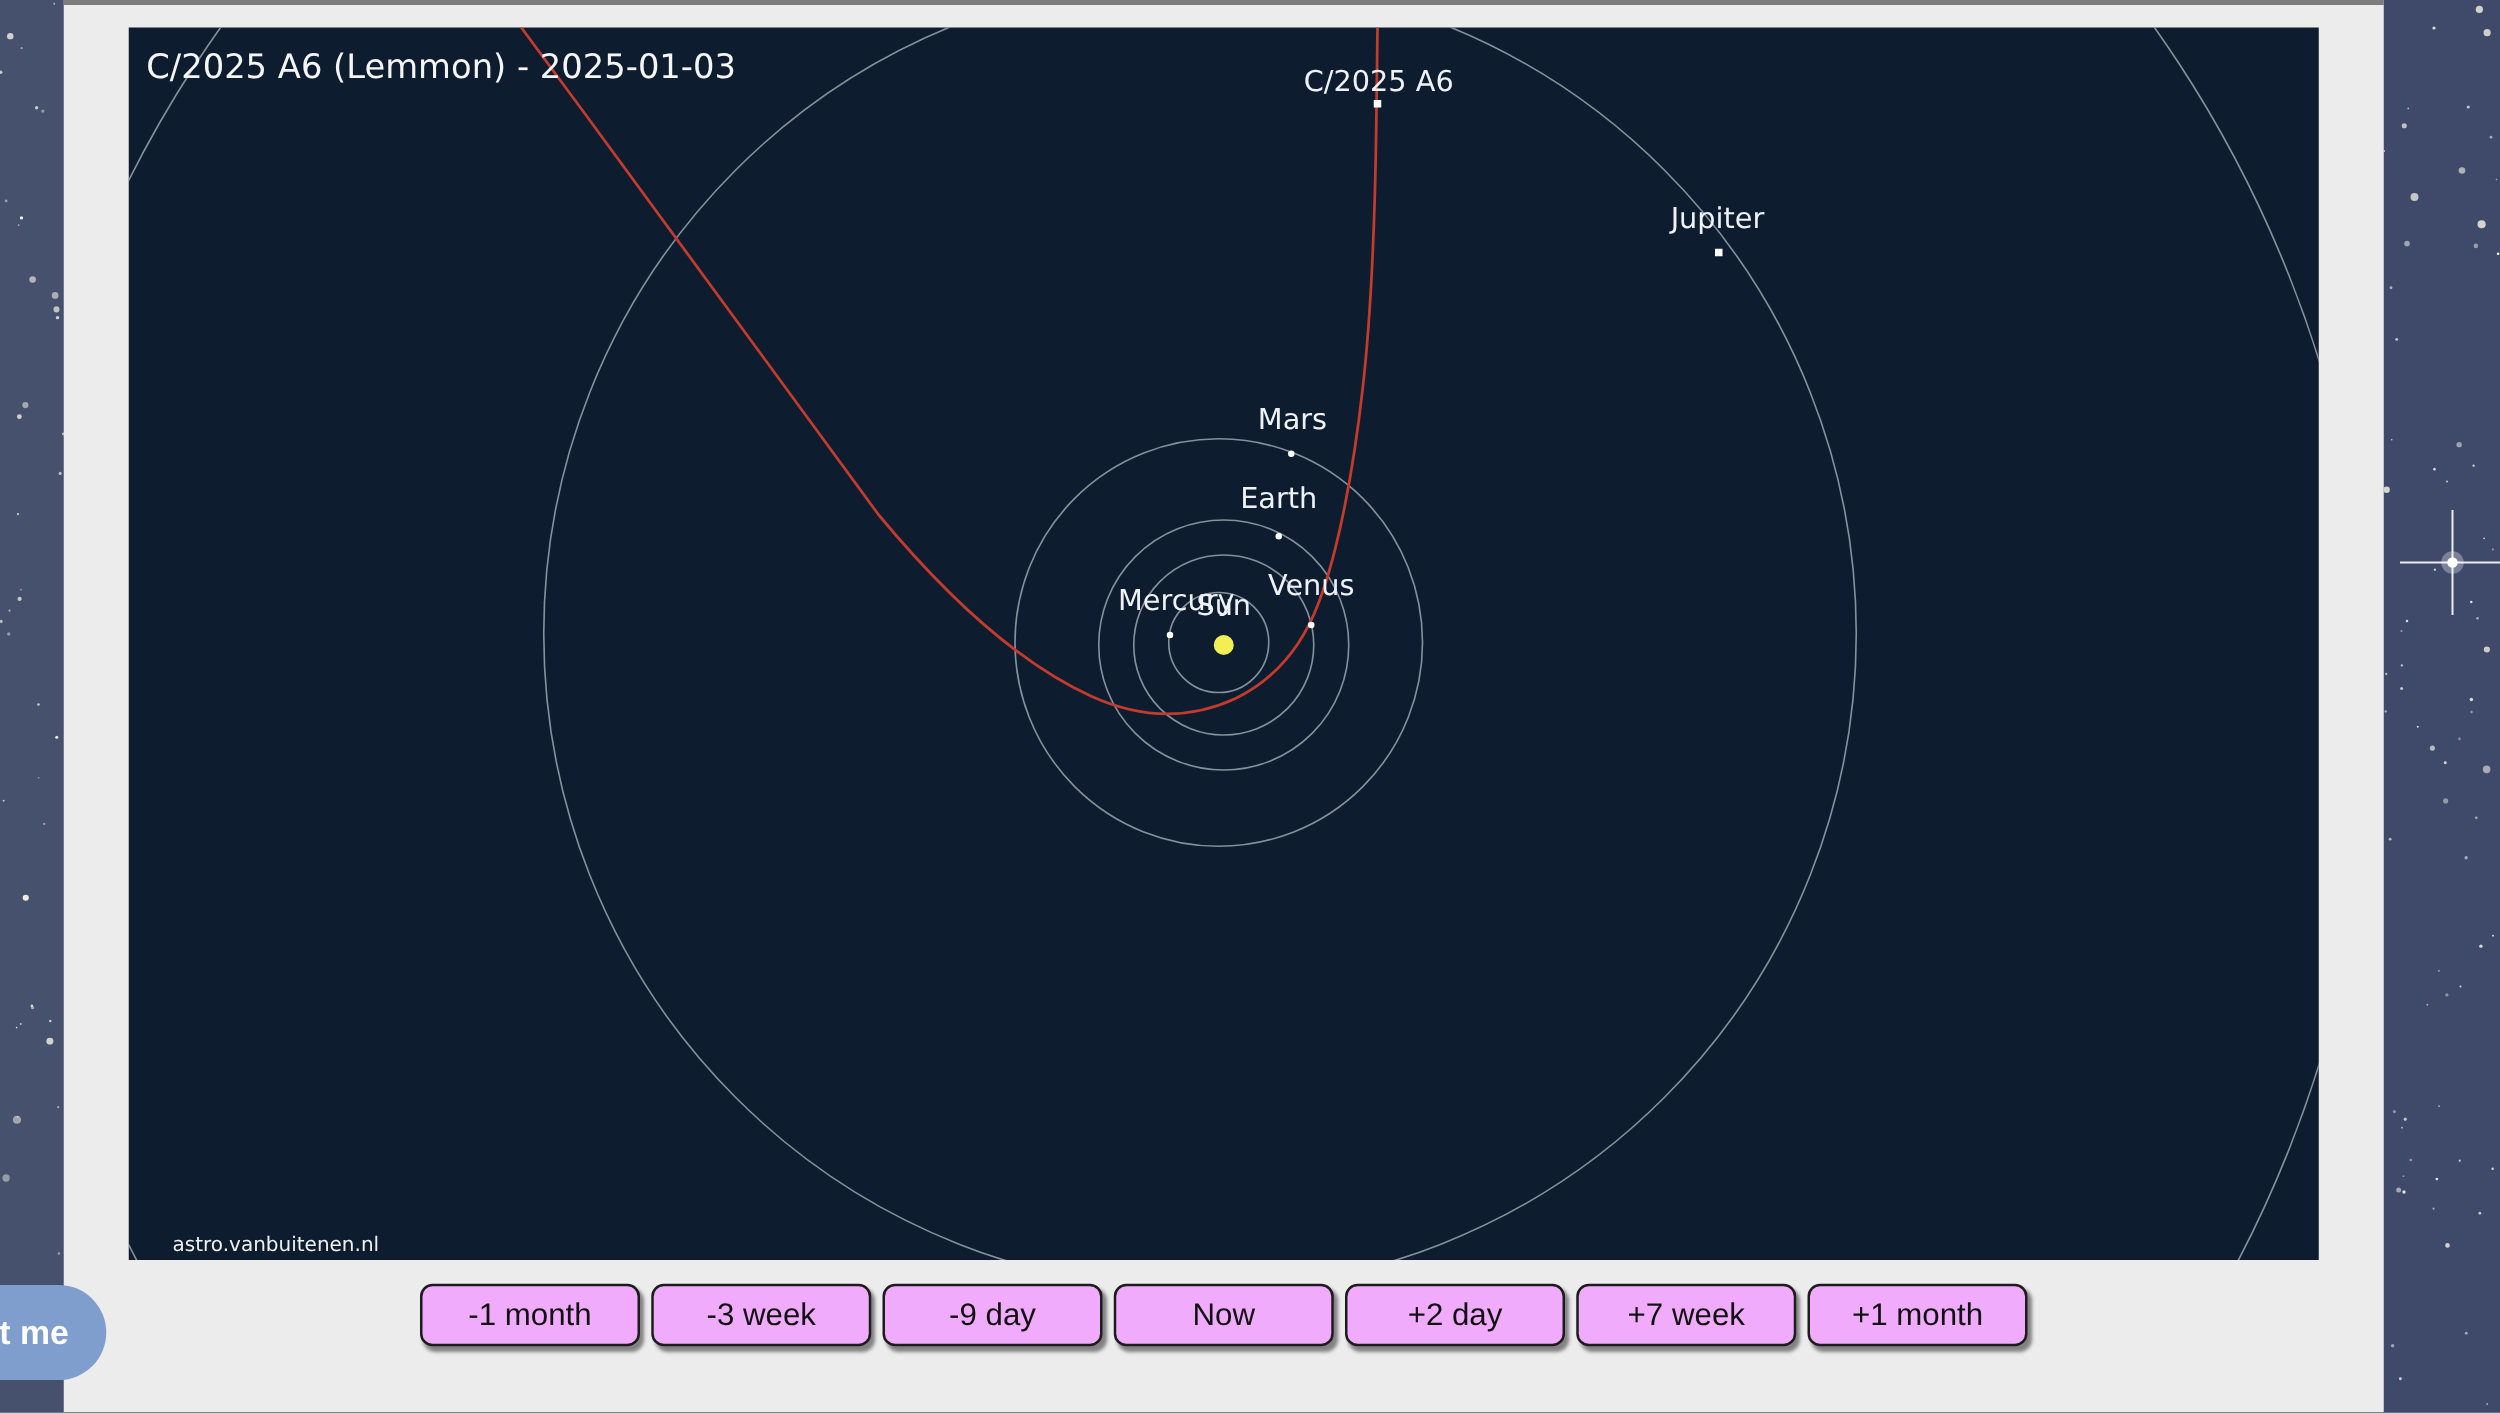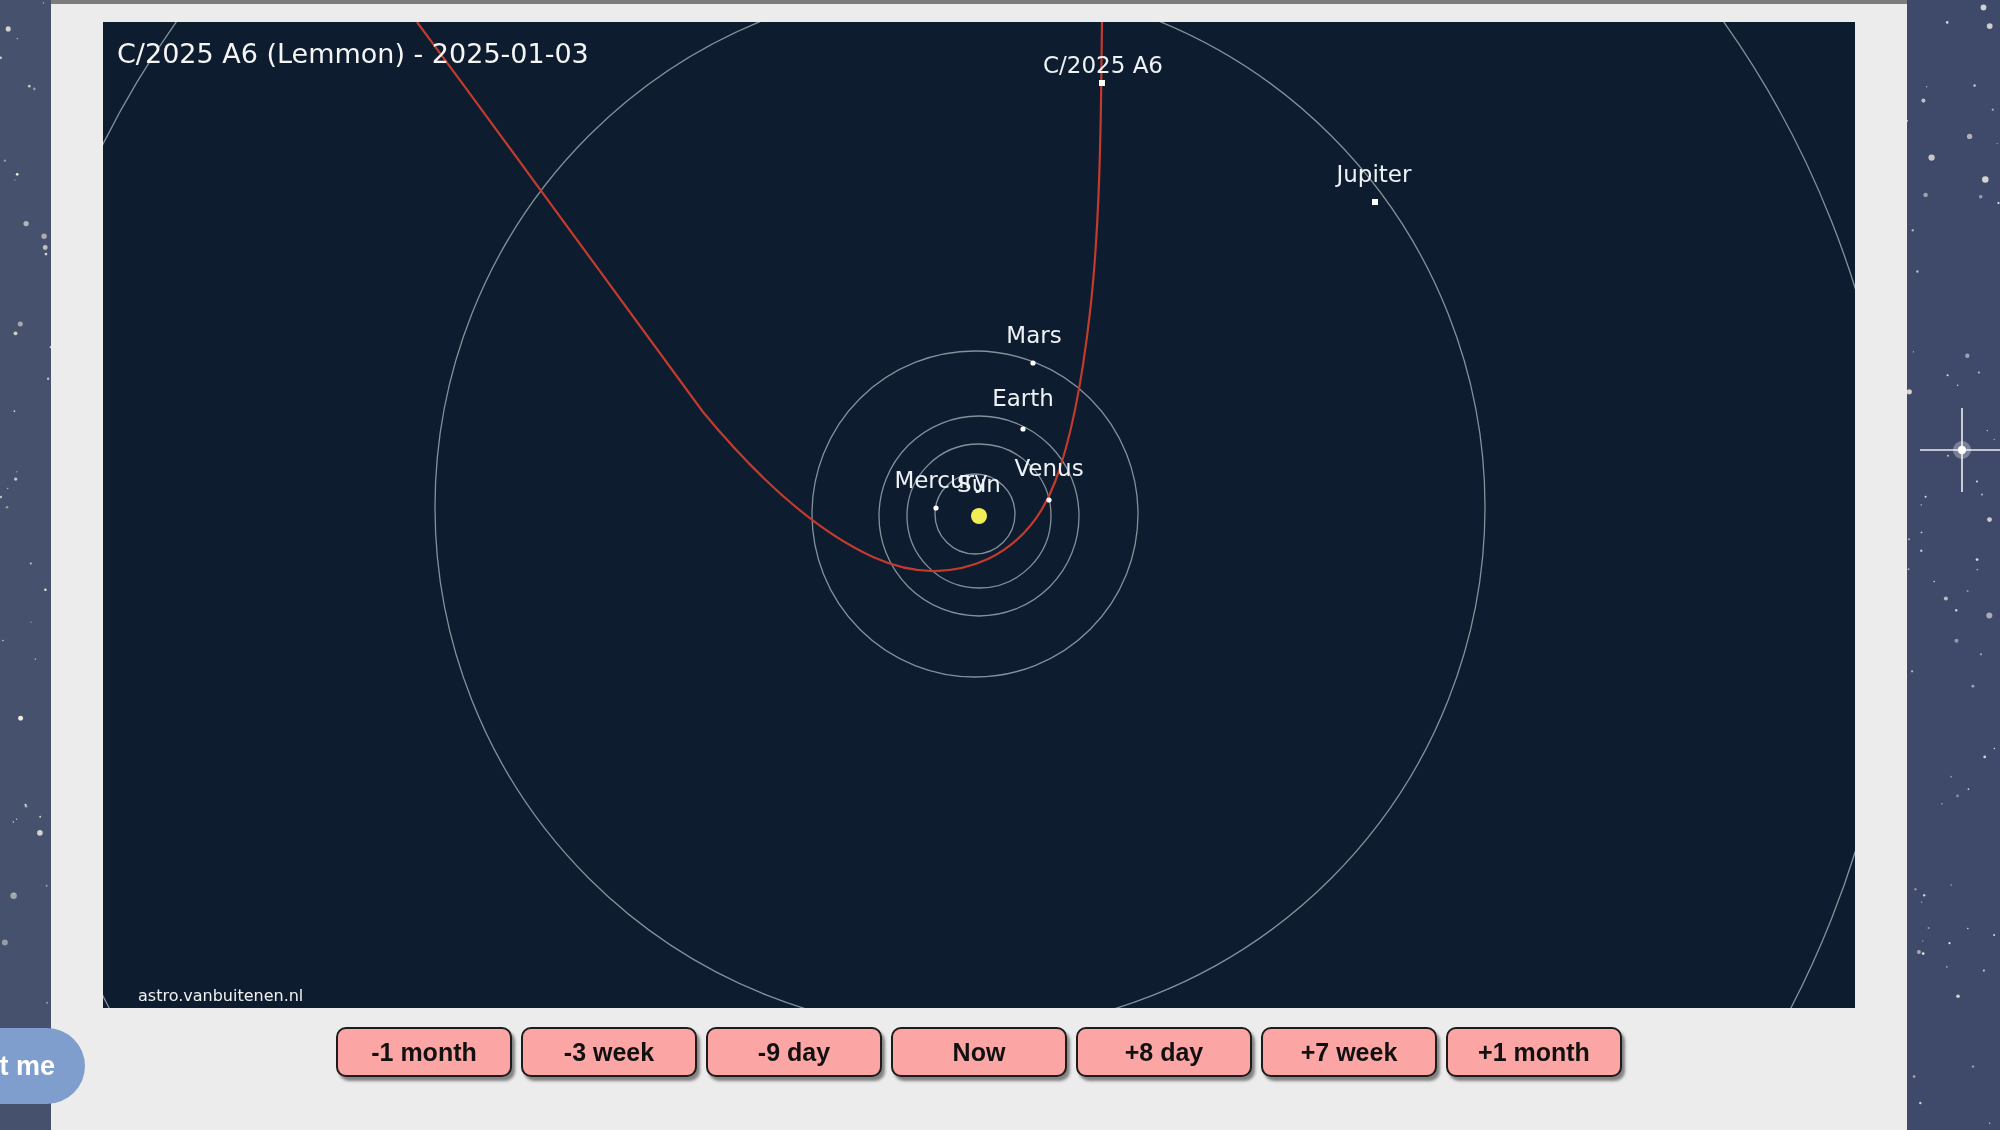--- a/index.html
+++ b/index.html
@@ -28,22 +28,22 @@
   .watermark{
     position:absolute;left:10px;bottom:3px;
     color:#f0f0f0;font-size:16px;white-space:nowrap;margin-left:25px;
   }
   .button-row{
     position:absolute;left:103px;top:1027px;width:1752px;
     display:flex;justify-content:center;gap:9px;z-index:4;
   }
   .tbtn{
     width:176px;height:50px;box-sizing:border-box;
-    background:#fca5a5;border:2px solid #1c1c1c;border-radius:10px;
-    font-family:"Liberation Sans",sans-serif;font-weight:700;font-size:25px;color:#111;
+    background:#f0abfc;border:2px solid #1c1c1c;border-radius:10px;
+    font-family:"Liberation Sans",sans-serif;font-weight:400;font-size:25px;color:#111;
     box-shadow:3px 4px 3px rgba(0,0,0,0.45);
     display:flex;align-items:center;justify-content:center;
     cursor:pointer;padding:12px;
   }
   .chat-bubble{
     position:absolute;left:-40px;top:1028px;width:125px;height:76px;
     background:#7f9ecd;border-radius:38px;z-index:6;box-sizing:border-box;
     display:flex;align-items:center;justify-content:flex-end;padding-right:30px;
     font-family:"Liberation Sans",sans-serif;font-weight:700;font-size:27px;color:#ffffff;
     cursor:pointer;
@@ -207,20 +207,20 @@
     </svg>
   <div class="orbit-title">C/2025 A6 (Lemmon) - 2025-01-03</div>
   <div class="watermark">astro.vanbuitenen.nl</div>
 </div>
 
 <div class="button-row">
     <button class="tbtn">-1 month</button>
     <button class="tbtn">-3 week</button>
     <button class="tbtn">-9 day</button>
     <button class="tbtn">Now</button>
-    <button class="tbtn">+8 day</button>
+    <button class="tbtn">+2 day</button>
     <button class="tbtn">+7 week</button>
     <button class="tbtn">+1 month</button>
   </div>
 
 <div class="chat-bubble">
   <span>t me</span>
 </div>
 
 </body></html>

